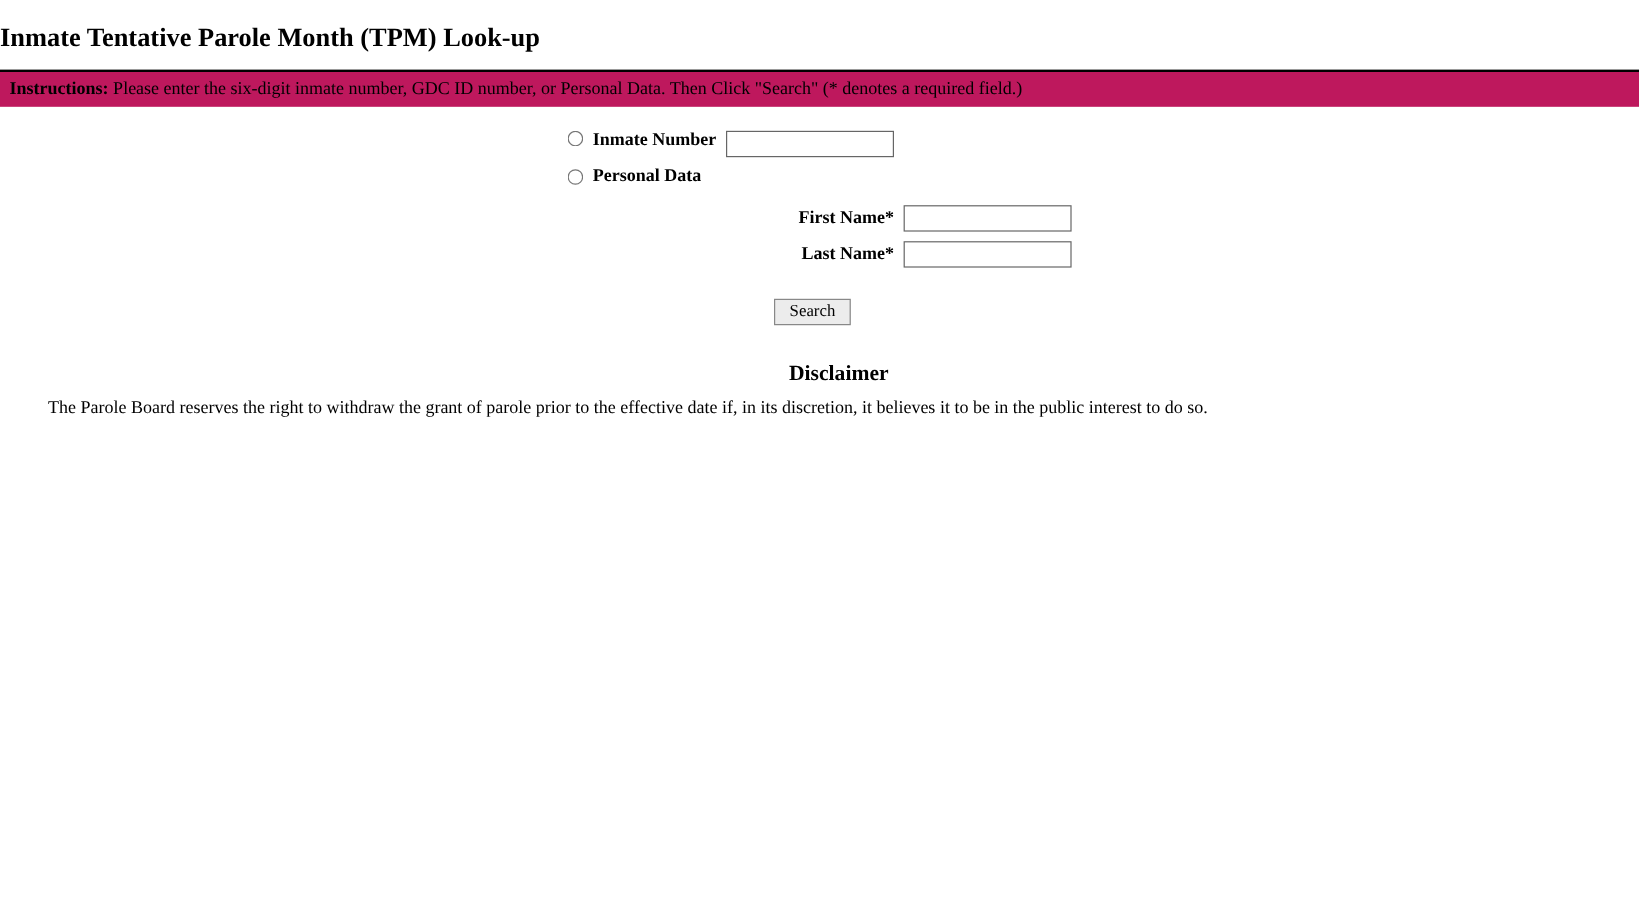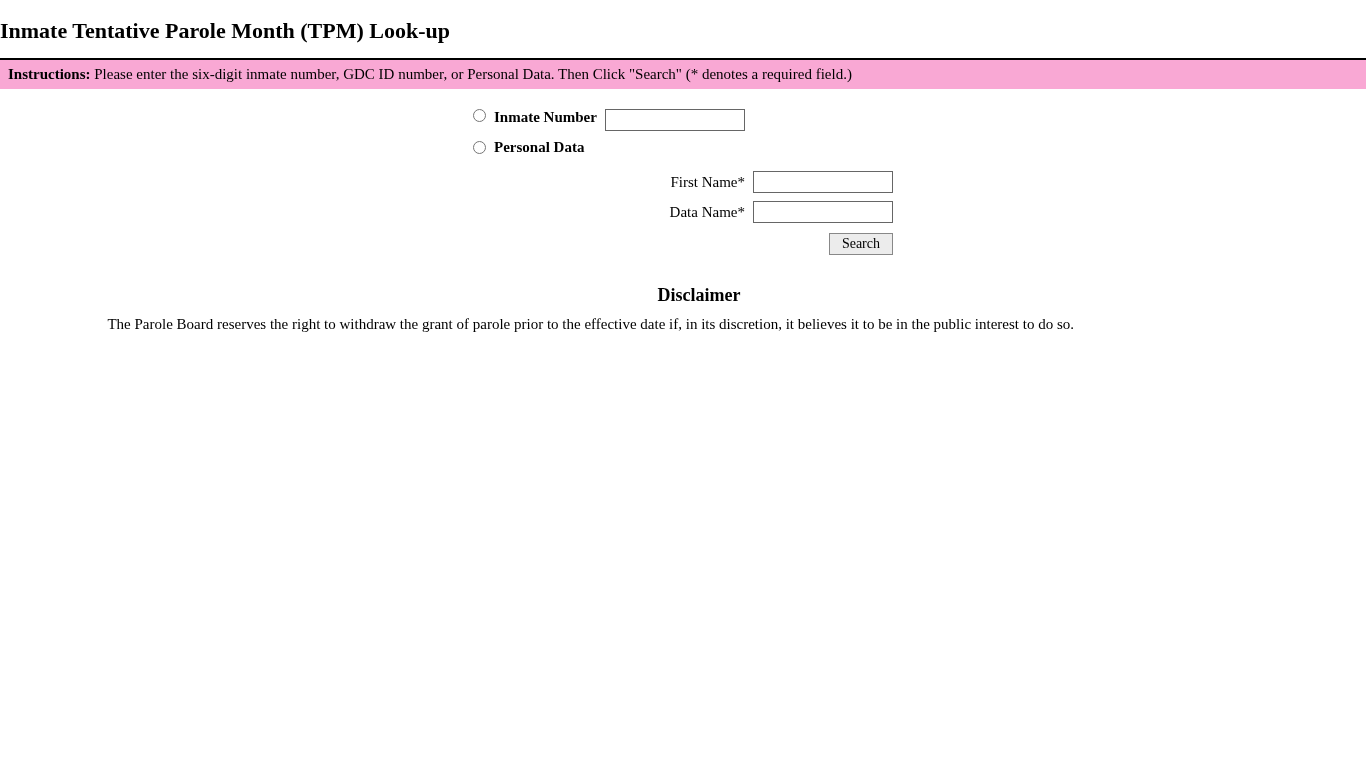--- a/index.html
+++ b/index.html
@@ -24,21 +24,21 @@
       padding: 18px 0 14px 0;
     }
 
     .divider {
       border: none;
       border-top: 2px solid #000000;
       margin: 0;
     }
 
     .instructions-bar {
-      background-color: #f9a8d4;
+      background-color: #be185d;
       padding: 6px 8px;
       font-size: 15px;
     }
 
     .instructions-bar .label {
       font-weight: bold;
     }
 
     .form-section {
       display: flex;
@@ -68,20 +68,21 @@
       align-items: center;
       margin-bottom: 8px;
       width: 420px;
       justify-content: flex-end;
     }
 
     .input-row label {
       margin-right: 8px;
       font-size: 15px;
       white-space: nowrap;
+      font-weight: bold;
     }
 
     .input-row input[type="text"] {
       width: 140px;
       height: 22px;
       border: 1px solid #666666;
       padding: 2px 4px;
       font-size: 14px;
     }
 
@@ -105,23 +106,23 @@
     .radio-input-row input[type="text"] {
       width: 140px;
       height: 22px;
       border: 1px solid #666666;
       padding: 2px 4px;
       font-size: 14px;
     }
 
     .search-button-row {
       display: flex;
-      justify-content: flex-end;
+      justify-content: flex-start;
       width: 420px;
-      margin-top: 2px;
+      margin-top: 18px;
       padding-left: 172px;
     }
 
     .search-button-row button {
       padding: 2px 12px;
       font-size: 14px;
       font-family: Times New Roman, serif;
       cursor: pointer;
       background: #ececec;
       border: 1px solid #888;
@@ -134,21 +135,21 @@
     }
 
     .disclaimer-title {
       font-size: 18px;
       font-weight: bold;
       margin-bottom: 10px;
     }
 
     .disclaimer-text {
       font-size: 15px;
-      text-align: right;
+      text-align: left;
       padding: 0 8px;
       max-width: 1050px;
     }
   </style>
 </head>
 <body>
 
 <div class="page-title">
   <span>Inmate Tentative Parole Month (TPM) Look-up</span>
 </div>
@@ -173,21 +174,21 @@
     <input type="radio" name="search-type" id="radio-personal" style="">
     <label for="radio-personal">Personal Data</label>
   </div>
 
   <div class="input-row">
     <label for="first-name-input">First Name*</label>
     <input type="text" id="first-name-input" style="">
   </div>
 
   <div class="input-row">
-    <label for="last-name-input">Data Name*</label>
+    <label for="last-name-input">Last Name*</label>
     <input type="text" id="last-name-input" style="">
   </div>
 
   <div class="search-button-row">
     <button>Search</button>
   </div>
 
 </div>
 
 <div class="disclaimer-section">

